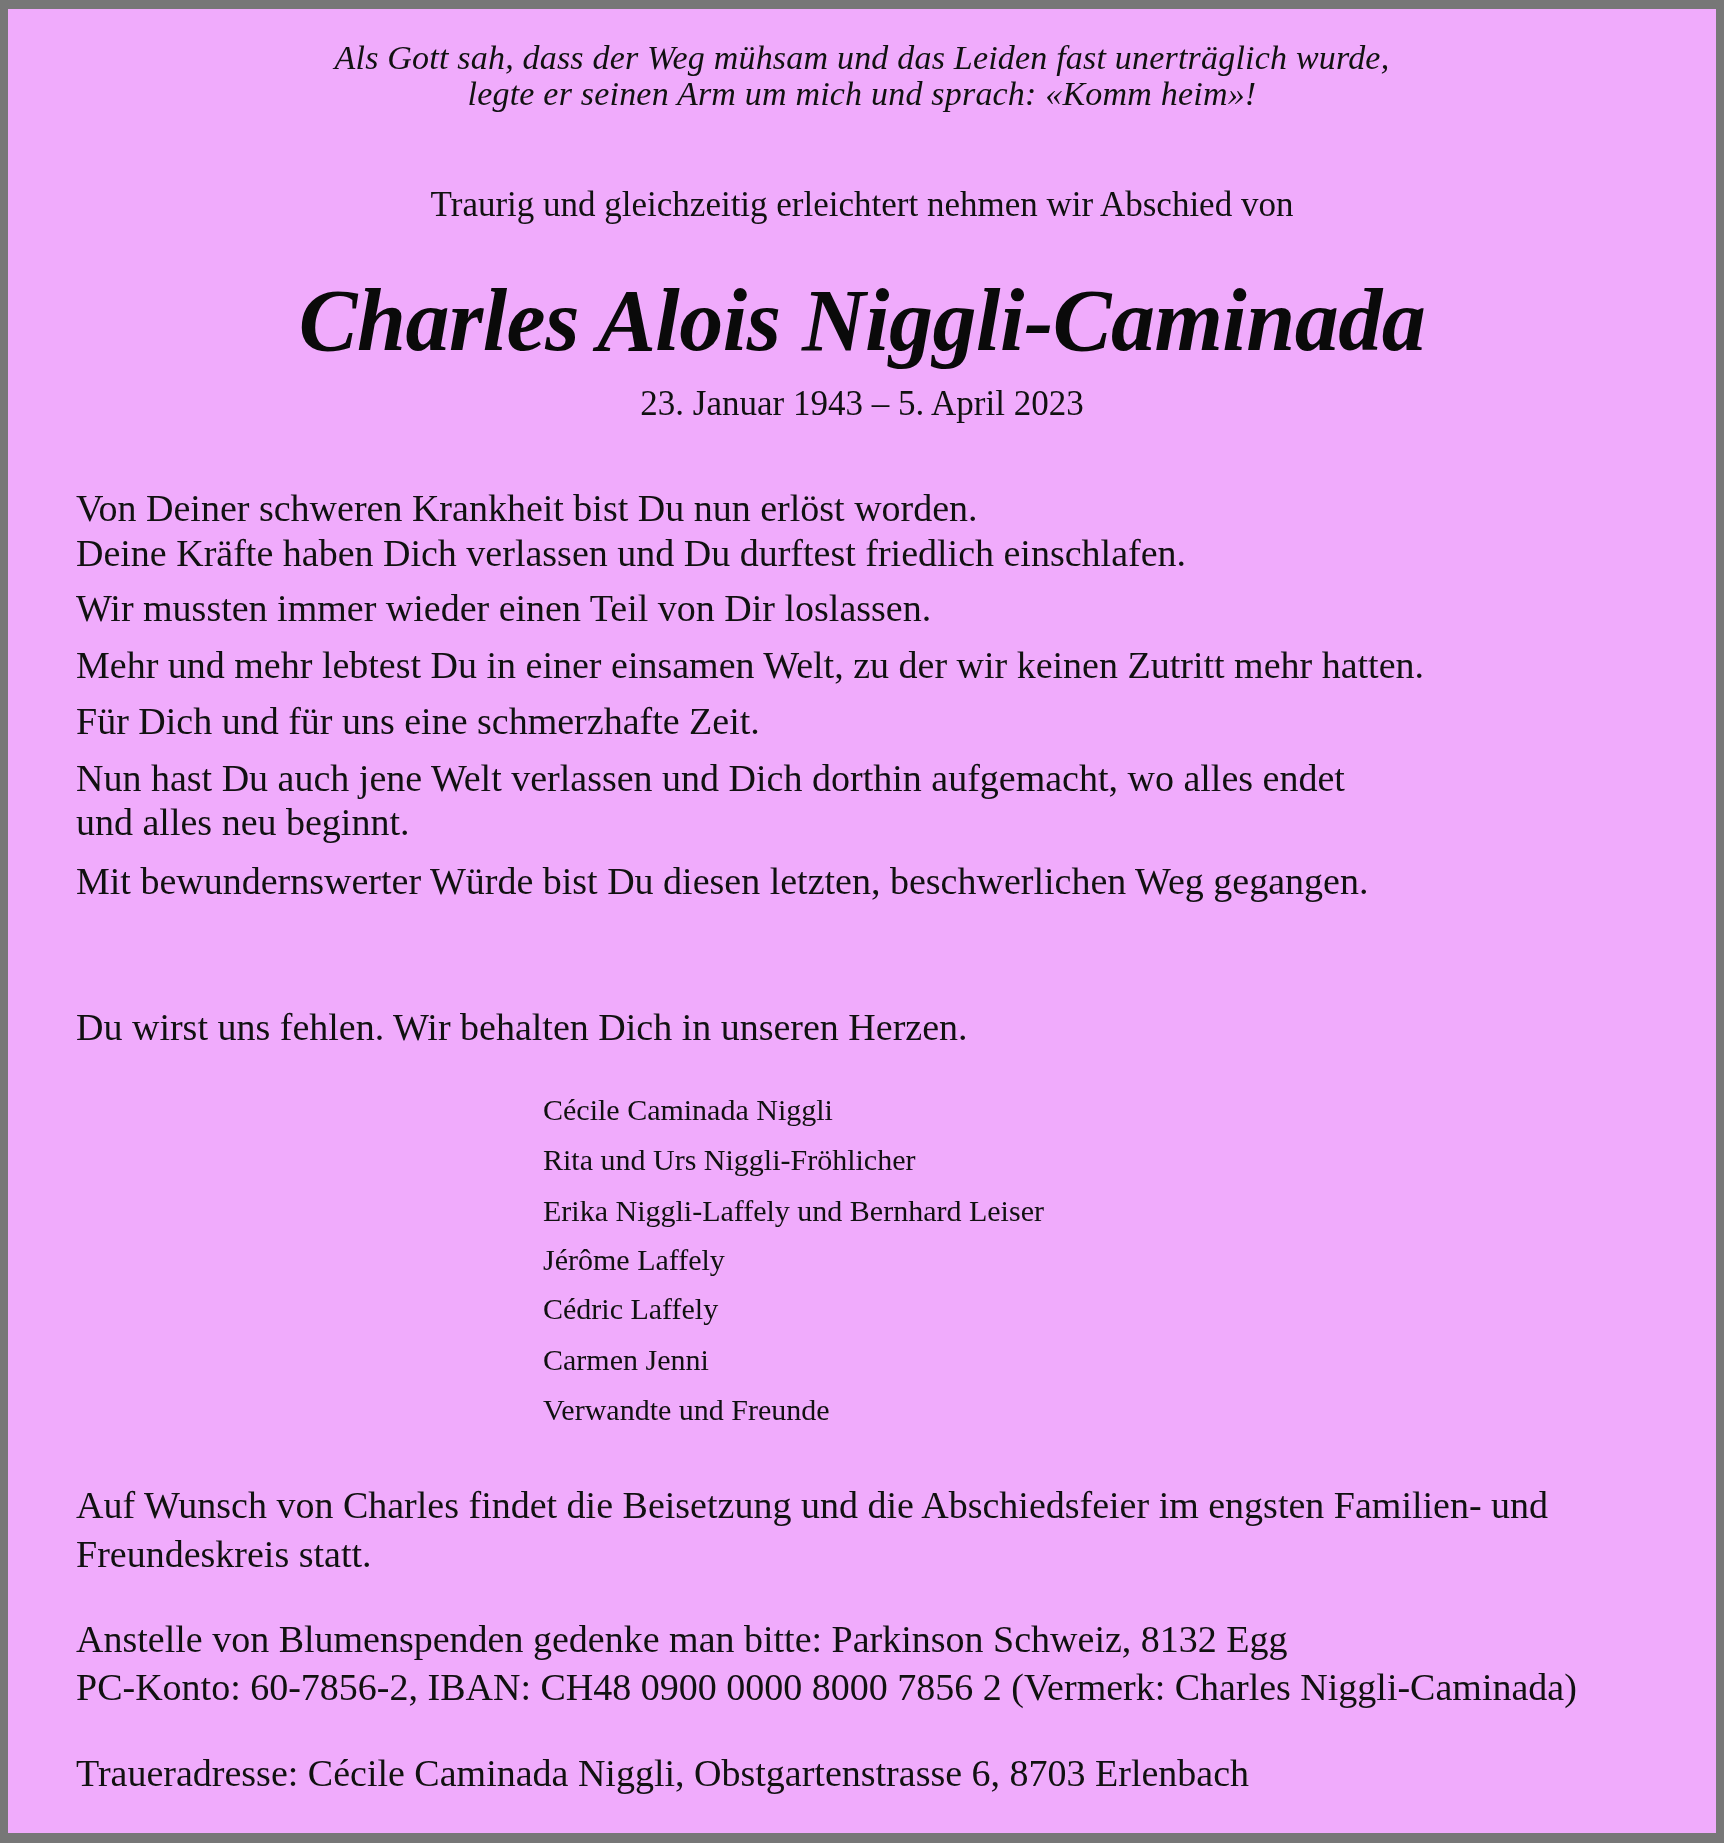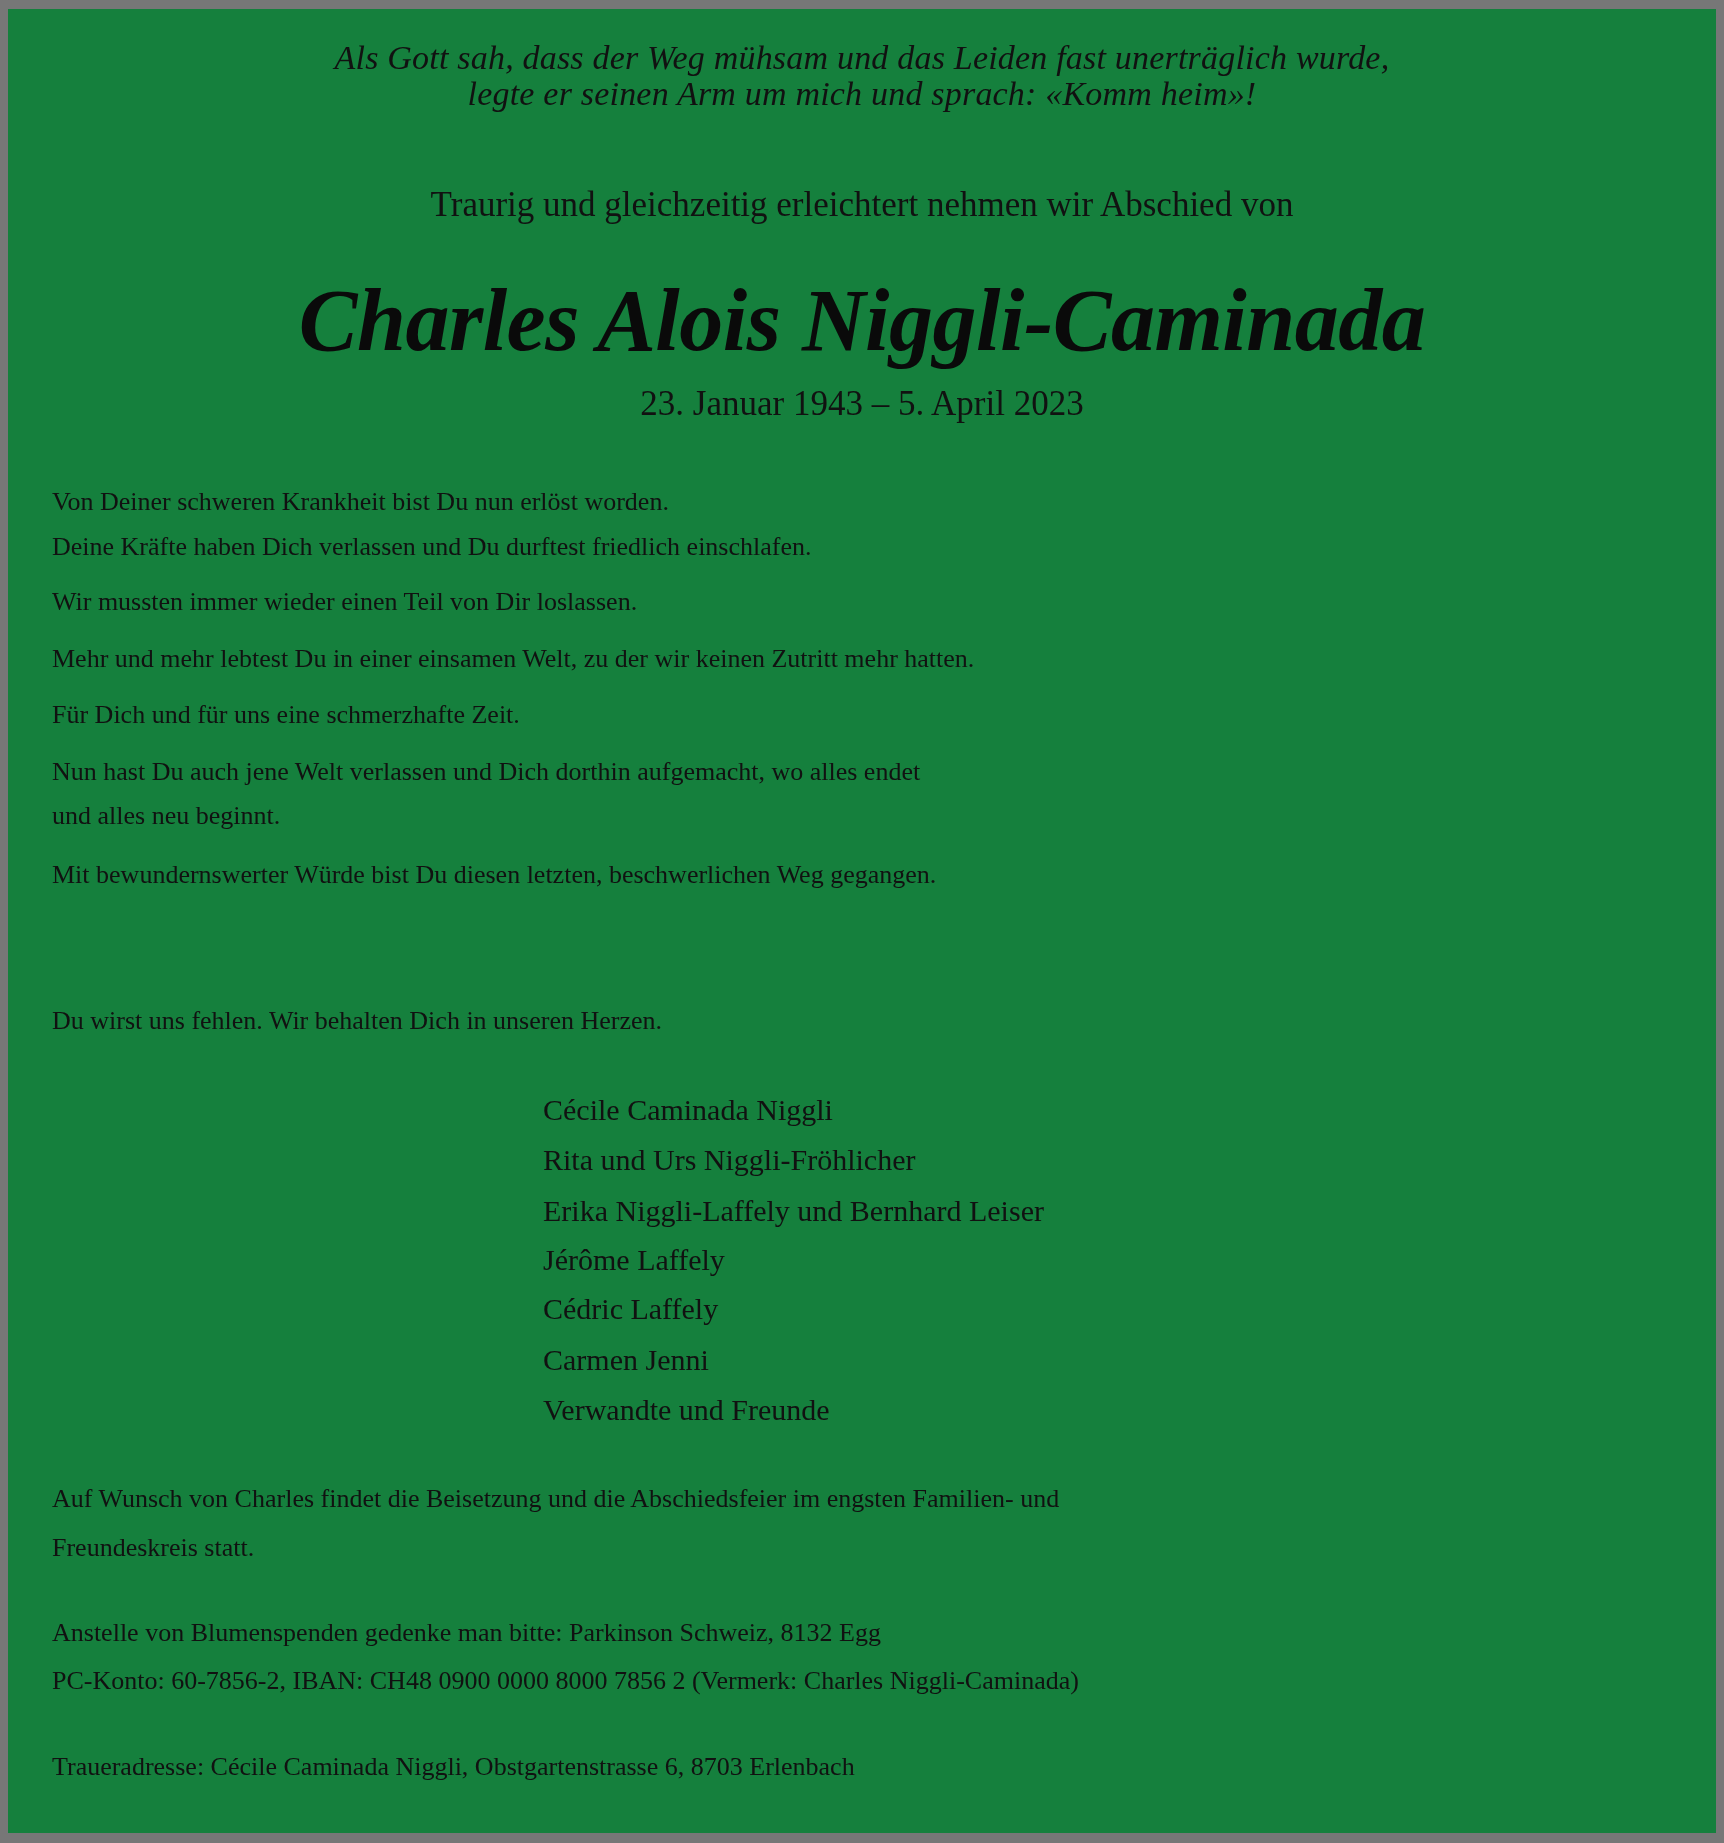--- a/index.html
+++ b/index.html
@@ -8,34 +8,34 @@
     background: #777777;
     position: relative;
     overflow: hidden;
     font-family: "Liberation Serif", "DejaVu Serif", serif;
     color: #111111;
   }
   .page {
     position: absolute;
     left: 8px; top: 9px;
     width: 1708px; height: 1824px;
-    background: #15803d;
+    background: #f0abfc;
   }
   .line {
     position: absolute;
     white-space: nowrap;
     line-height: 1;
     margin: 0;
   }
   .center { left: 0; width: 1708px; text-align: center; }
   .verse { font-style: italic; font-size: 34px; letter-spacing: 0.2px; }
   .intro { font-size: 35px; }
   .name { font-weight: bold; font-size: 88px; letter-spacing: -0.5px; color: #0a0a0a; font-style: italic; }
   .dates { font-size: 35px; }
-  .body { font-size: 26px; left: 44px; }
+  .body { font-size: 38px; left: 68px; }
   .sig { font-size: 30px; left: 535px; }
 </style>
 </head>
 <body>
 
 <div class="page">
 
   <p class="line center verse" style="top:32px">Als Gott sah, dass der Weg mühsam und das Leiden fast unerträglich wurde,</p>
   <p class="line center verse" style="top:68px">legte er seinen Arm um mich und sprach: «Komm heim»!</p>
 

